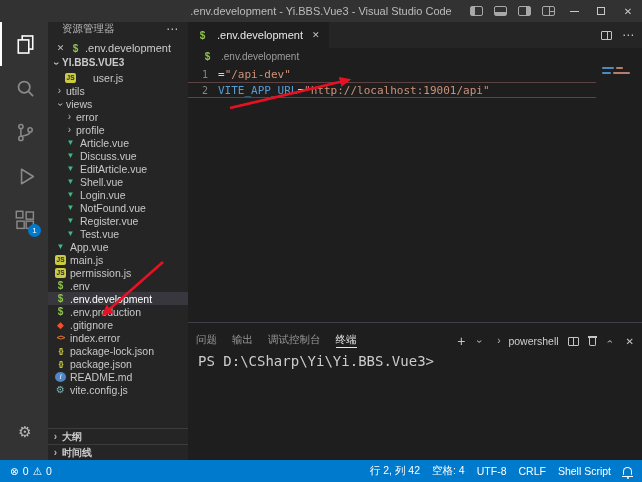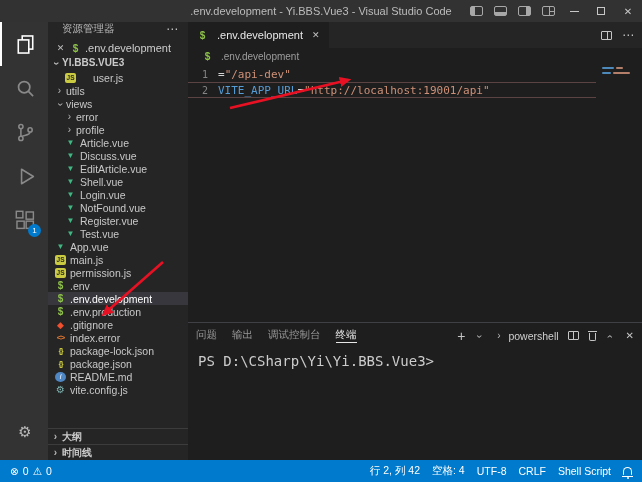--- a/index.html
+++ b/index.html
@@ -77,21 +77,21 @@
 .tok-op{color:#d4d4d4}
 .tok-string{color:var(--string,#ce9178)}
 .minimap{position:absolute;top:0;right:0;width:46px;height:100%}
 .mm-row{display:flex;gap:2px;margin:3px 6px 0 6px;height:2px}
 .mm-b{height:2px;border-radius:1px;opacity:.85}
 .mm-key{background:var(--key,#569cd6)}
 .mm-str{background:var(--string,#ce9178)}
 
 
 .panel{flex:0 0 138px;border-top:1px solid #3f3f46;display:flex;flex-direction:column}
-.panel-header{flex:0 0 25px;display:flex;align-items:center;padding:0 8px}
+.panel-header{flex:0 0 25px;display:flex;align-items:flex-end;padding:0 8px}
 #panel-tabs{display:flex;gap:15px}
 .panel-tab{display:flex;align-items:center;font-size:10.5px;color:#969696;cursor:pointer;border-bottom:1px solid transparent}
 .panel-tab.active{color:#e7e7e7;border-bottom-color:#e7e7e7}
 .panel-actions{margin-left:auto;display:flex;align-items:center;gap:9px;color:#c5c5c5;font-size:11px}
 .pa{cursor:pointer}
 .pa.plus{font-size:14px;line-height:1}
 .ps-chip{display:flex;align-items:center;gap:3px;font-size:10.5px;color:#cfcfcf;cursor:pointer}
 .trash-icon{width:9px;height:10px;position:relative;display:inline-block;cursor:pointer}
 .trash-icon::before{content:"";position:absolute;top:2px;left:1px;right:1px;bottom:0;border:1px solid #c5c5c5;border-top:none;border-radius:0 0 2px 2px}
 .trash-icon::after{content:"";position:absolute;top:0;left:0;right:0;height:1.5px;background:#c5c5c5}

